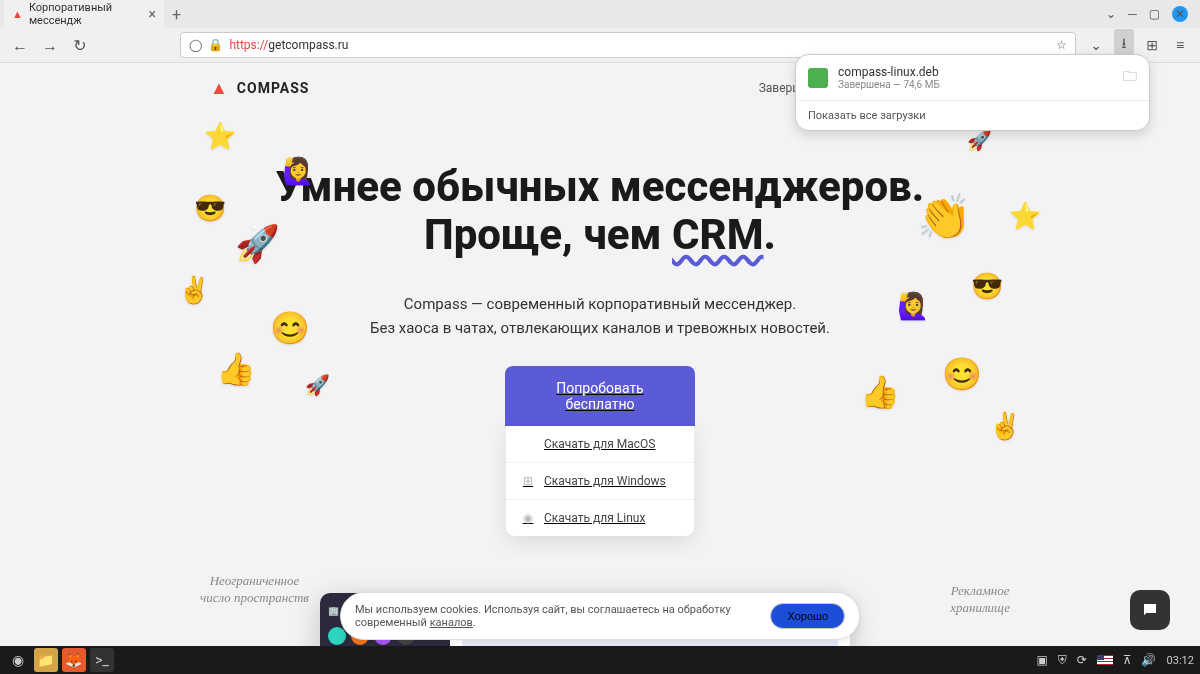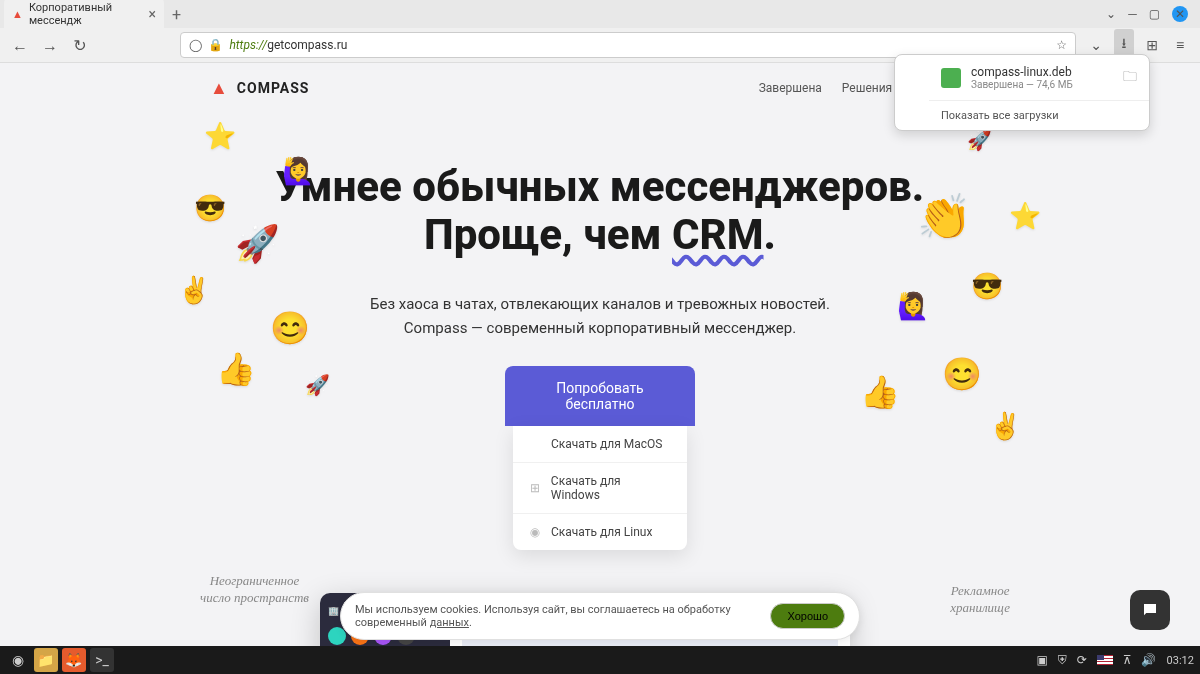--- a/index.html
+++ b/index.html
@@ -11,65 +11,65 @@
 .tab-close { color: #666; font-size: 14px; cursor: pointer; }
 .new-tab { margin-left: 8px; color: #666; font-size: 16px; cursor: pointer; }
 .window-controls { margin-left: auto; display: flex; gap: 12px; align-items: center; padding-right: 8px; }
 .window-controls span { font-size: 12px; color: #555; cursor: pointer; }
 .win-close { background: #2196f3; color: #fff; border-radius: 50%; width: 16px; height: 16px; display: flex; align-items: center; justify-content: center; font-size: 10px; }
 .nav-bar { display: flex; align-items: center; height: 34px; padding: 0 10px; gap: 10px; }
 .nav-btn { color: #555; font-size: 16px; cursor: pointer; width: 20px; text-align: center; }
 .url-bar { flex: 1; display: flex; align-items: center; background: #fff; border: 1px solid #ccc; border-radius: 4px; height: 26px; padding: 0 8px; gap: 6px; margin-left: 80px; }
 .url-icon { color: #666; font-size: 12px; }
 .url-text { font-size: 12px; color: #333; }
-.url-prefix { color: #4d7c0f; font-style: italic; }
+.url-prefix { color: #ef4444; }
 .toolbar-right { display: flex; gap: 8px; align-items: center; }
 .toolbar-icon { color: #555; font-size: 14px; cursor: pointer; width: 20px; text-align: center; }
 .dl-icon-active { background: #d0d0d0; padding: 4px; border-radius: 3px; }
-.downloads-popup { position: absolute; top: 54px; right: 50px; width: 256px; background: #fff; border: 1px solid #ccc; border-radius: 8px; box-shadow: 0 4px 12px rgba(0,0,0,0.15); z-index: 100; padding-left: 34px; }
+.downloads-popup { position: absolute; top: 54px; right: 50px; width: 355px; background: #fff; border: 1px solid #ccc; border-radius: 14px; box-shadow: 0 4px 12px rgba(0,0,0,0.15); z-index: 100; }
 .dl-item { display: flex; padding: 10px 12px; gap: 10px; align-items: center; border-bottom: 1px solid #eee; }
 .dl-file-icon { width: 20px; height: 20px; background: #4caf50; border-radius: 3px; flex-shrink: 0; }
 .dl-info { flex: 1; }
 .dl-name { font-size: 12px; color: #333; }
 .dl-status { font-size: 10px; color: #888; }
 .dl-folder { color: #888; font-size: 14px; cursor: pointer; }
 .dl-footer { padding: 8px 12px; font-size: 11px; color: #555; cursor: pointer; }
 .page { position: relative; height: calc(100% - 62px - 28px); background: #f3f3f5; overflow: hidden; }
 .site-header { display: flex; align-items: center; justify-content: space-between; padding: 14px 210px; background: transparent; }
 .logo { display: flex; align-items: center; gap: 8px; font-weight: 700; font-size: 14px; letter-spacing: 1px; color: #222; }
 .logo-icon { color: #e74c3c; font-size: 18px; }
 .site-nav { display: flex; gap: 20px; font-size: 12px; color: #555; }
 .site-nav span { cursor: pointer; }
 .hero { text-align: center; padding: 50px 20px 0; position: relative; }
 .hero h1 { font-size: 42px; font-weight: 800; color: #1a1a1a; line-height: 1.15; display: inline-block; }
 .underline-wavy { text-decoration: underline wavy #5b5bd6; text-underline-offset: 6px; }
 .hero-sub { margin-top: 32px; font-size: 15px; color: #333; line-height: 1.6; }
-.cta { margin-top: 26px; display: flex; flex-direction: column; align-items: center; gap: 0; }
+.cta { margin-top: 26px; display: flex; flex-direction: column; align-items: center; gap: 0; text-decoration: underline; }
 .cta-primary { background: #5b5bd6; color: #fff; padding: 14px 30px; border-radius: 8px 8px 0 0; font-size: 14px; cursor: pointer; width: 190px; }
-.cta-list { background: #fff; border-radius: 0 0 8px 8px; box-shadow: 0 6px 20px rgba(0,0,0,0.1); width: 174px; }
+.cta-list { background: #fff; border-radius: 0 0 8px 8px; box-shadow: 0 6px 20px rgba(0,0,0,0.1); width: 188px; }
 .cta-item { padding: 11px 16px; font-size: 12px; color: #444; text-align: left; display: flex; gap: 10px; align-items: center; cursor: pointer; }
 .cta-item + .cta-item { border-top: 1px solid #f0f0f0; }
 .cta-os-icon { color: #bbb; font-size: 12px; width: 12px; text-align: center; }
 .emoji { position: absolute; font-size: 26px; filter: drop-shadow(0 1px 1px rgba(0,0,0,0.1)); }
 .callout { position: absolute; font-family: cursive; font-style: italic; color: #888; font-size: 13px; line-height: 1.3; text-align: center; }
 .callout-left { left: 200px; top: 510px; }
 .callout-right { right: 190px; top: 520px; }
 .app-preview { position: absolute; left: 320px; top: 530px; width: 530px; height: 120px; background: #fff; border-radius: 10px; box-shadow: 0 8px 30px rgba(0,0,0,0.2); display: flex; overflow: hidden; }
 .preview-sidebar { width: 130px; background: #2b2b3d; padding: 8px; }
 .preview-label { color: #aaa; font-size: 9px; margin-bottom: 6px; display: flex; align-items: center; gap: 4px; }
 .preview-dots { display: flex; gap: 5px; margin-top: 6px; }
 .preview-dot { width: 18px; height: 18px; border-radius: 50%; }
 .preview-main { flex: 1; padding: 8px 12px; }
 .preview-top { display: flex; align-items: center; gap: 8px; font-size: 9px; color: #888; margin-bottom: 8px; }
 .preview-title { color: #333; font-weight: 600; }
 .preview-body { background: #e8ebf5; height: 30px; border-radius: 4px; margin-bottom: 8px; }
 .cookie-bar { position: absolute; bottom: 34px; left: 340px; width: 520px; background: #fff; border: 1px solid #e0e0e0; border-radius: 24px; padding: 10px 14px; display: flex; align-items: center; gap: 14px; font-size: 11px; color: #555; box-shadow: 0 2px 8px rgba(0,0,0,0.08); z-index: 50; }
 .cookie-text { flex: 1; }
 .cookie-link { text-decoration: underline; }
-.cookie-btn { border: 1px solid #ccc; background: #4d7c0f; border-radius: 16px; padding: 6px 16px; font-size: 11px; cursor: pointer; }
+.cookie-btn { border: 1px solid #ccc; background: #1d4ed8; border-radius: 16px; padding: 6px 16px; font-size: 11px; cursor: pointer; }
 .chat-bubble { position: absolute; bottom: 44px; right: 30px; width: 40px; height: 40px; background: #333; border-radius: 10px; display: flex; align-items: center; justify-content: center; color: #fff; cursor: pointer; z-index: 50; }
 .taskbar { position: absolute; bottom: 0; left: 0; right: 0; height: 28px; background: #1a1a1a; display: flex; align-items: center; padding: 0 6px; gap: 4px; }
 .task-icon { width: 24px; height: 24px; display: flex; align-items: center; justify-content: center; color: #ccc; font-size: 14px; cursor: pointer; border-radius: 3px; }
 .task-icon.app { background: #333; }
 .tray { margin-left: auto; display: flex; gap: 10px; align-items: center; color: #ccc; font-size: 11px; }
 .tray-icon { font-size: 12px; }
 .flag { width: 16px; height: 10px; background: linear-gradient(to bottom, #b22234 0% 15%, #fff 15% 30%, #b22234 30% 45%, #fff 45% 60%, #b22234 60% 75%, #fff 75% 90%, #b22234 90% 100%); position: relative; }
 .flag::before { content: ''; position: absolute; top: 0; left: 0; width: 7px; height: 5px; background: #3c3b6e; }
 </style>
 </head>
@@ -134,22 +134,22 @@
       <span>Блог</span>
     </div>
   </div>
 
   <div class="hero">
     <h1>
       <span>Умнее обычных мессенджеров.</span><br>
       <span>Проще, чем </span><span class="underline-wavy">CRM</span><span>.</span>
     </h1>
     <div class="hero-sub">
+      <div>Compass — современный корпоративный мессенджер.</div>
       <div>Без хаоса в чатах, отвлекающих каналов и тревожных новостей.</div>
-      <div>Compass — современный корпоративный мессенджер.</div>
     </div>
     <div class="cta">
       <div class="cta-primary">Попробовать бесплатно</div>
       <div class="cta-list">
         <div class="cta-item">
             <span class="cta-os-icon"></span>
             <span>Скачать для MacOS</span>
           </div>
         <div class="cta-item">
             <span class="cta-os-icon">⊞</span>
@@ -216,21 +216,21 @@
         <span style="margin-left:auto">⚙</span>
         <span>🗀</span>
       </div>
       <div class="preview-body"></div>
 
     </div>
   </div>
 </div>
 
 <div class="cookie-bar">
-  <div class="cookie-text"><span>Мы используем cookies. Используя сайт, вы соглашаетесь на обработку современный </span><span class="cookie-link">данных</span><span>.</span></div>
+  <div class="cookie-text"><span>Мы используем cookies. Используя сайт, вы соглашаетесь на обработку современный </span><span class="cookie-link">каналов</span><span>.</span></div>
   <button class="cookie-btn">Хорошо</button>
 </div>
 
 <div class="chat-bubble">
   <svg width="18" height="18" viewBox="0 0 24 24" fill="#fff">
       <path d="M4 4h16v12H7l-3 3V4z"></path>
       <circle cx="9" cy="10" r="1"></circle>
       <circle cx="12" cy="10" r="1"></circle>
       <circle cx="15" cy="10" r="1"></circle>
     </svg>

